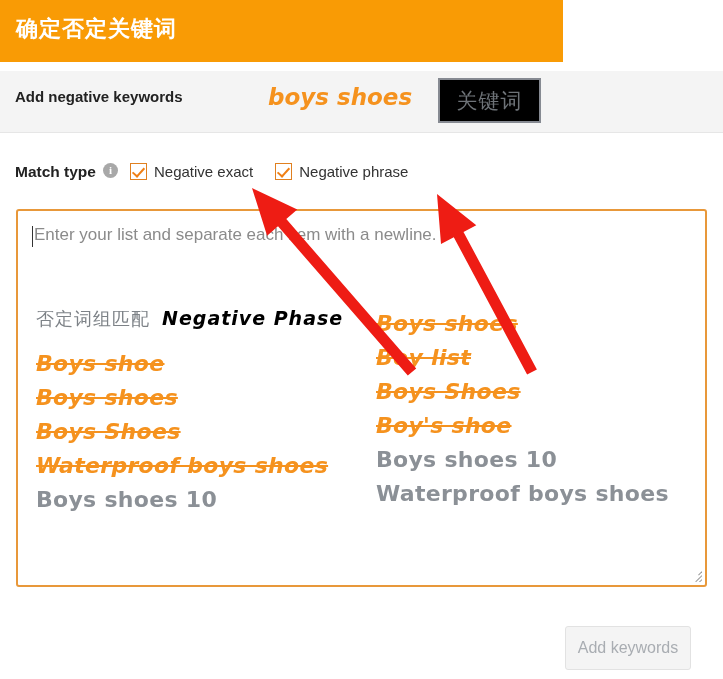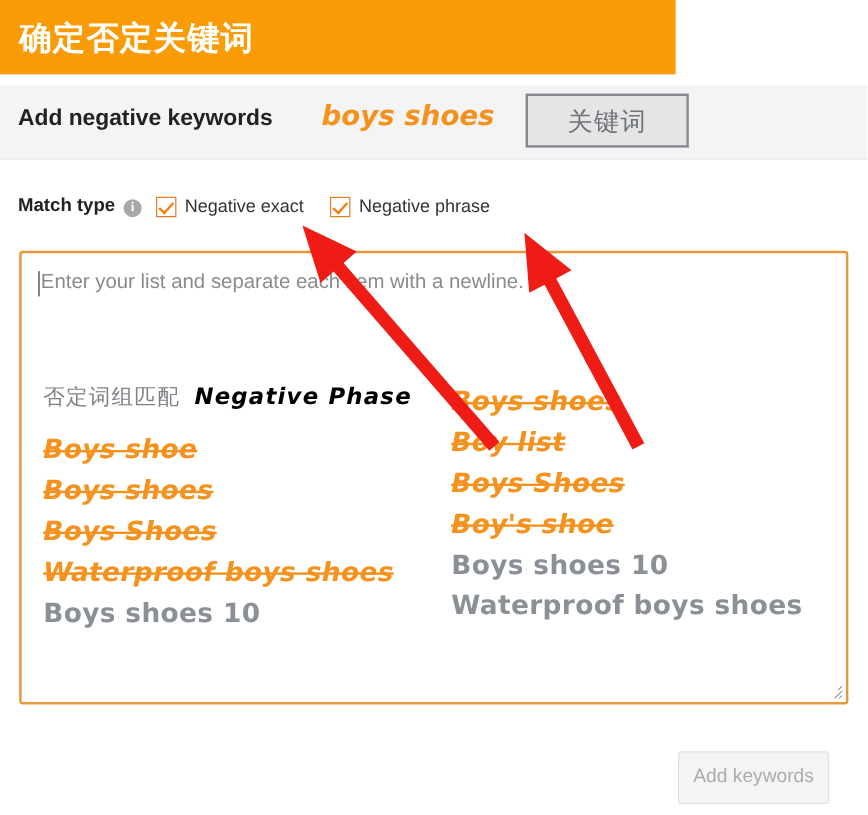--- a/index.html
+++ b/index.html
@@ -23,21 +23,21 @@
     top: 0;
     width: 563px;
     height: 62px;
     background: #F99B05;
   }
   #header-title {
     position: absolute;
     left: 16px;
     top: 14px;
     font-family: "DejaVu Serif", "Liberation Serif", serif;
-    font-size: 27px;
+    font-size: 22px;
     font-weight: 700;
     color: #ffffff;
     letter-spacing: 1px;
     white-space: nowrap;
   }
 
   
   #subheader-bar {
     position: absolute;
     left: 0;
@@ -45,63 +45,63 @@
     width: 723px;
     height: 62px;
     background: #f4f4f4;
     border-bottom: 1px solid #e6e6e6;
     box-sizing: border-box;
   }
   #subheader-label {
     position: absolute;
     left: 15px;
     top: 88px;
-    font-size: 19px;
+    font-size: 15px;
     font-weight: 700;
     color: #222222;
     white-space: nowrap;
   }
   #annotation-boys-shoes {
     position: absolute;
     left: 268px;
     top: 84px;
     font-family: "DejaVu Sans", sans-serif;
     font-size: 23px;
     font-style: italic;
     font-weight: 600;
     color: #F5921E;
     white-space: nowrap;
   }
   #keyword-box {
     position: absolute;
     left: 438px;
     top: 78px;
-    width: 136px;
+    width: 103px;
     height: 45px;
     border: 2px solid #868a92;
     box-sizing: border-box;
-    background: #e5e5e5;
+    background: #000000;
     display: flex;
     align-items: center;
     justify-content: center;
   }
   #keyword-box-label {
     font-family: "DejaVu Sans", sans-serif;
     font-size: 21px;
     color: #6e7378;
     letter-spacing: 1px;
   }
 
   
   #match-type-row {
     position: absolute;
     left: 15px;
     top: 163px;
     display: flex;
-    align-items: flex-end;
+    align-items: flex-start;
     white-space: nowrap;
   }
   #match-type-label {
     font-size: 15.5px;
     font-weight: 700;
     color: #222222;
     margin-right: 7px;
   }
   .info-icon {
     width: 15px;
@@ -174,21 +174,21 @@
     left: 16px;
     top: 14px;
     font-size: 17px;
     color: #8b8b8b;
     white-space: nowrap;
   }
 
   
   .anno-col {
     position: absolute;
-    top: 108px;
+    top: 96px;
     font-family: "DejaVu Sans", sans-serif;
   }
   #anno-col-left  { left: 18px; }
   #anno-col-right { left: 358px; }
 
   .anno-head {
     display: flex;
     align-items: baseline;
     white-space: nowrap;
     margin-bottom: 16px;

